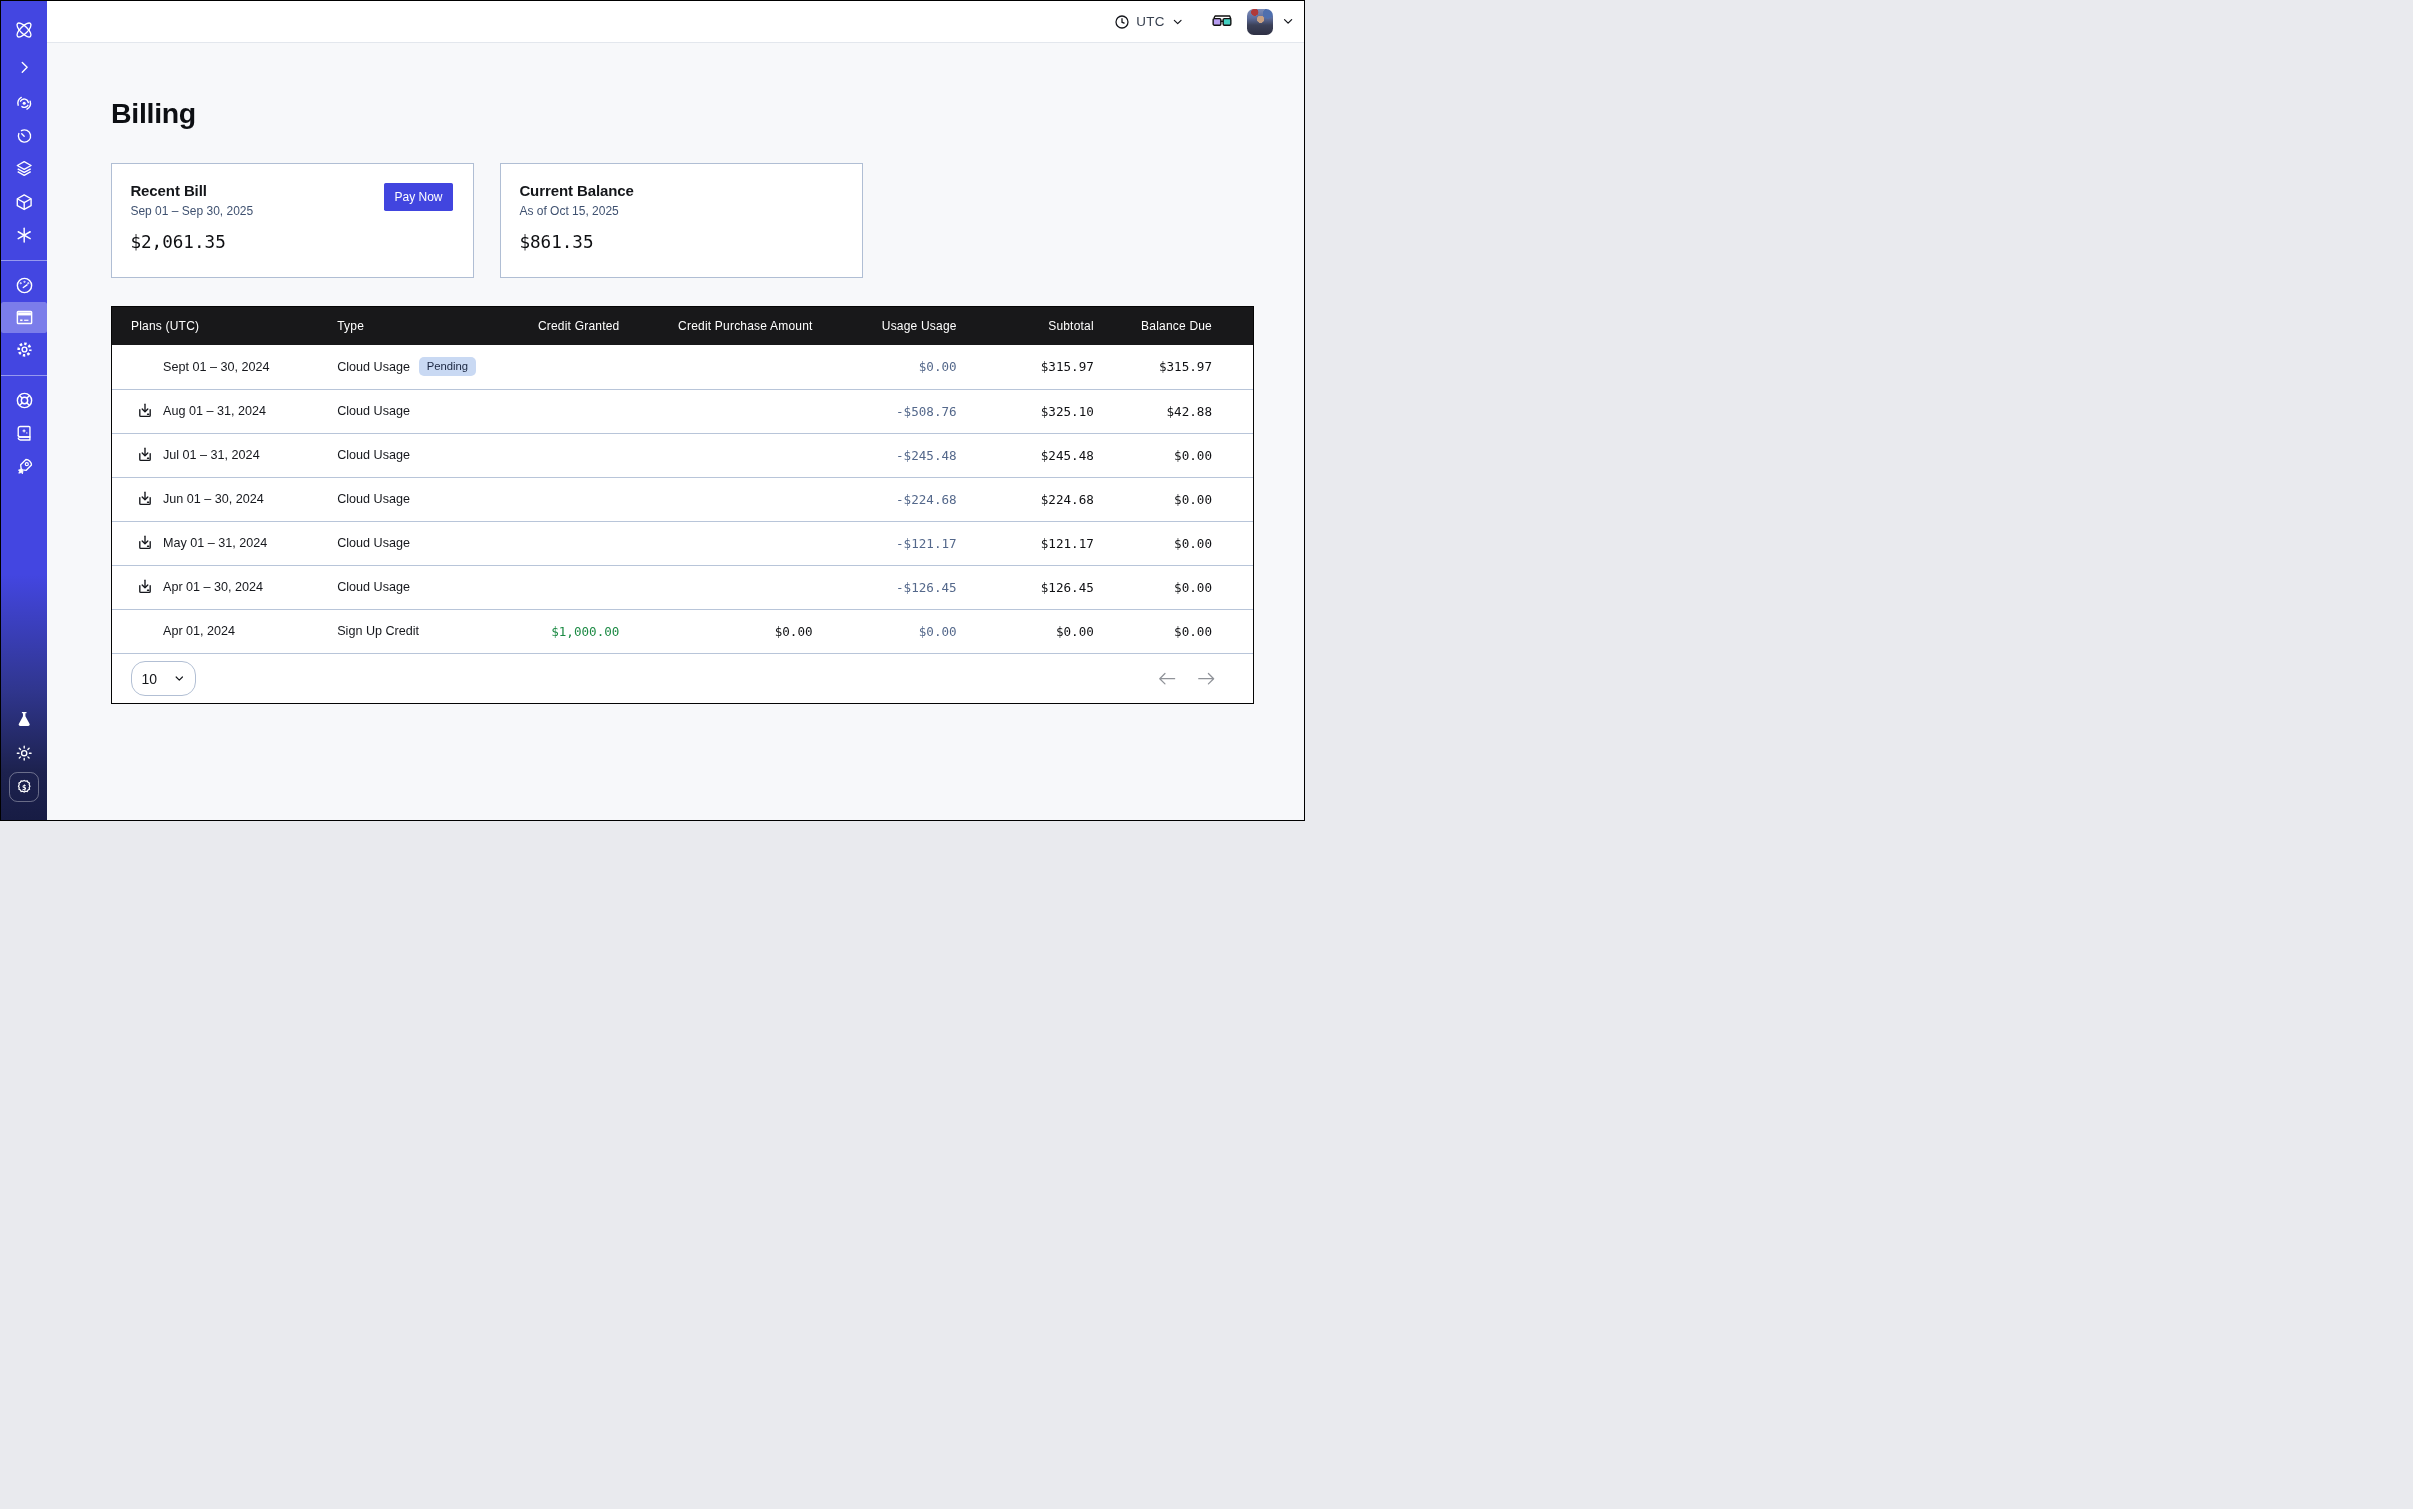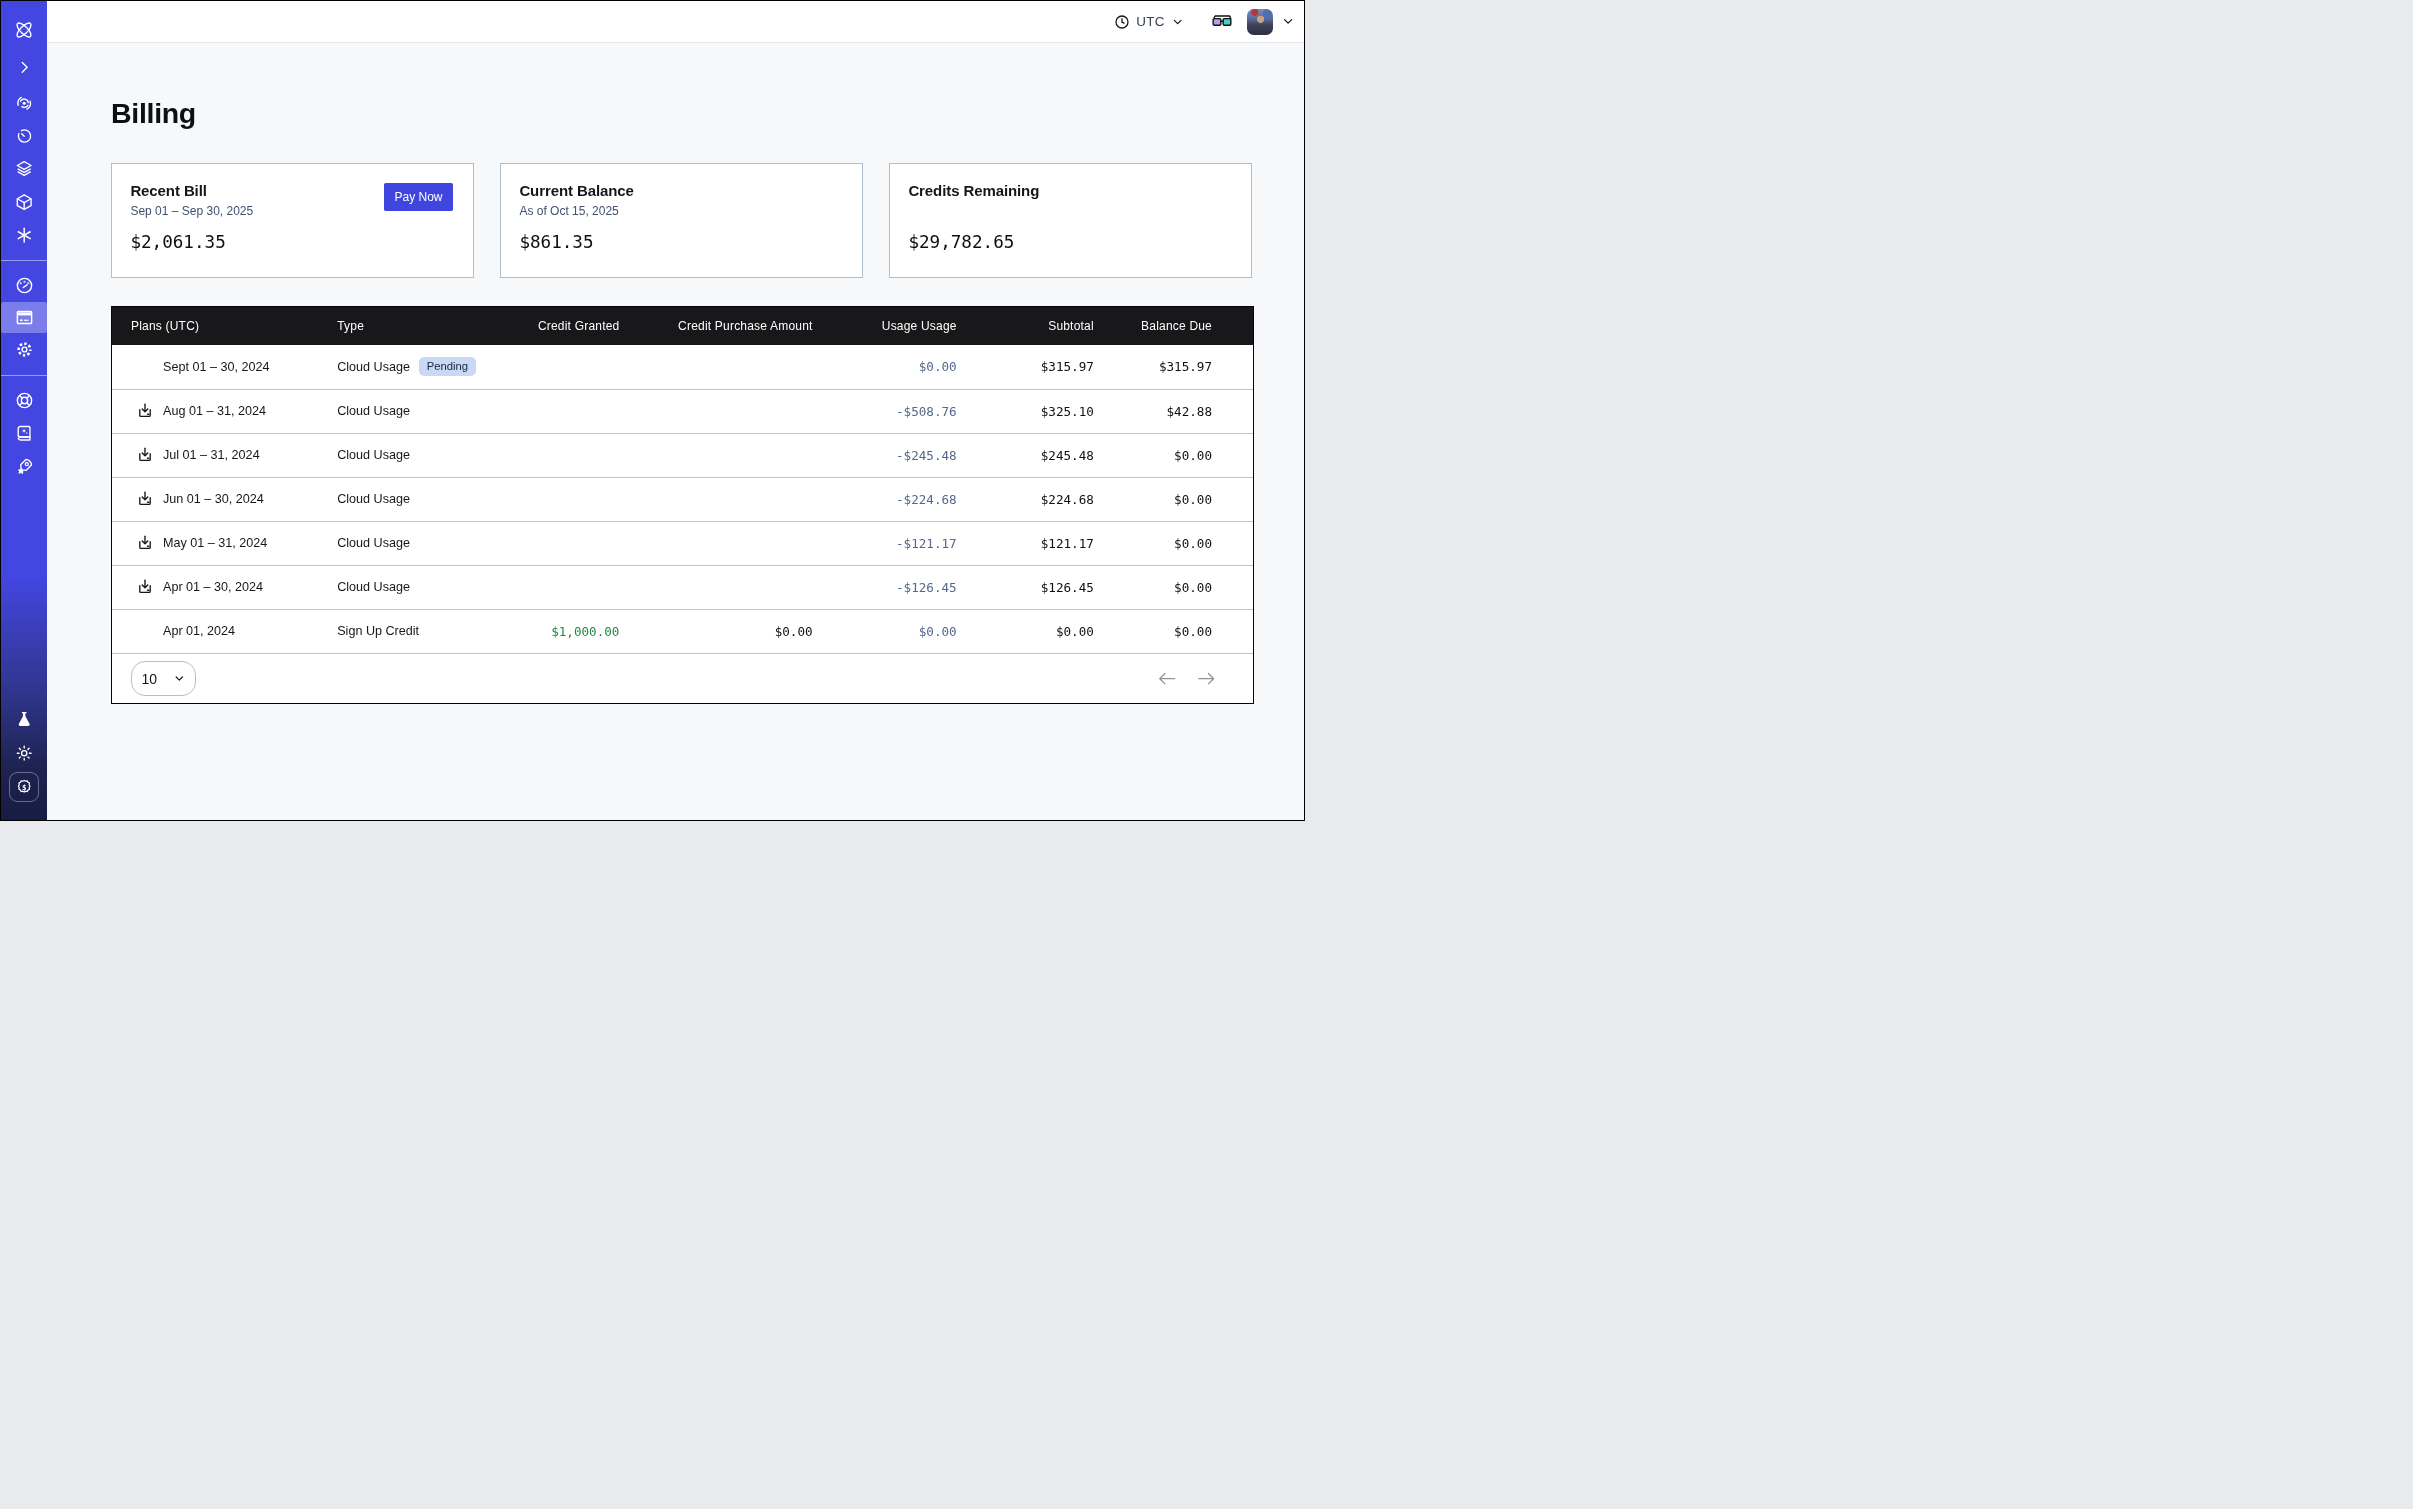--- a/index.html
+++ b/index.html
@@ -272,25 +272,20 @@
       <section class="card">
         <div class="card-title">Recent Bill</div>
         <div class="card-sub">Sep 01 – Sep 30, 2025</div>
         <div class="card-amount">$2,061.35</div>
         <button class="paynow">Pay Now</button>
       </section>
       <section class="card">
         <div class="card-title">Current Balance</div>
         <div class="card-sub">As of Oct 15, 2025</div>
         <div class="card-amount">$861.35</div>
-      </section>
-      <section class="card">
-        <div class="card-title">Credits Remaining</div>
-        <div class="card-sub"></div>
-        <div class="card-amount">$29,782.65</div>
       </section>
     </div>
 
 
     <div class="tablewrap">
       <table>
         <colgroup>
           <col class="c1">
             <col class="c2">
             <col class="c3">

